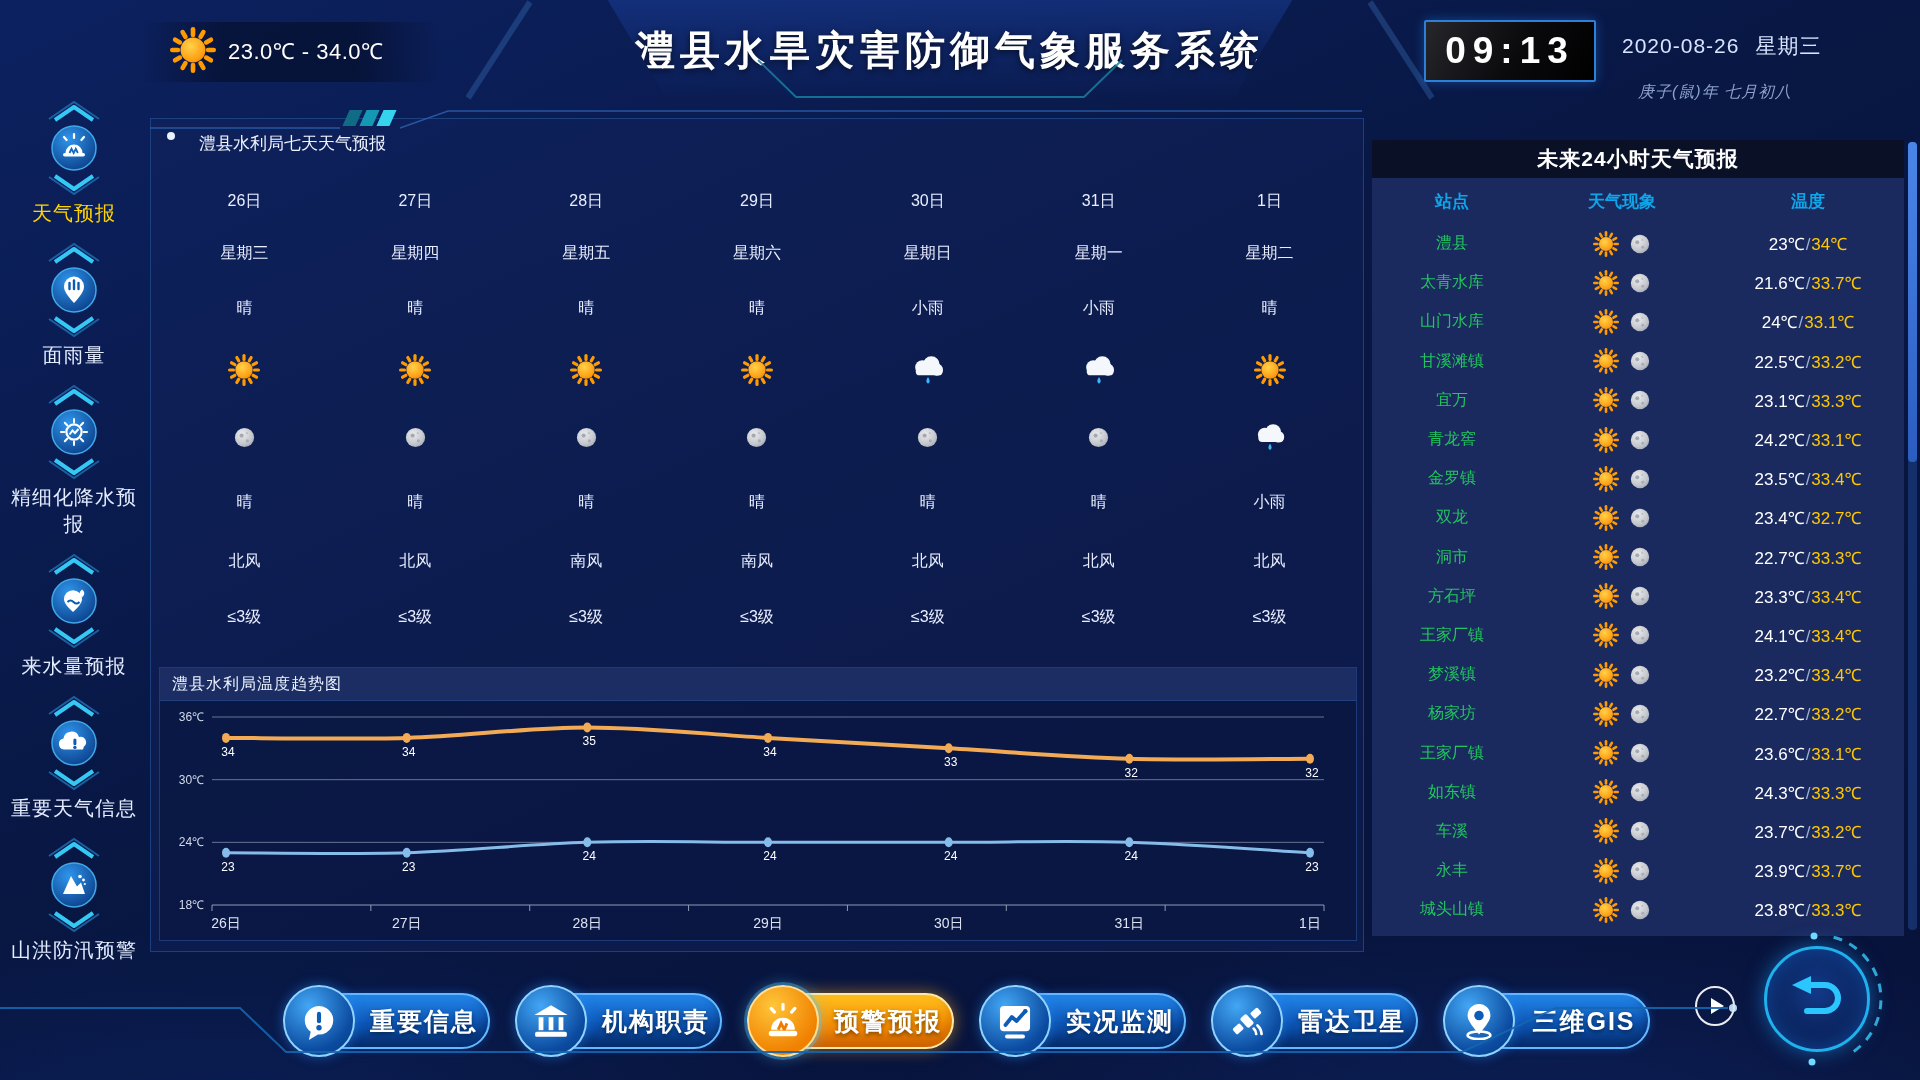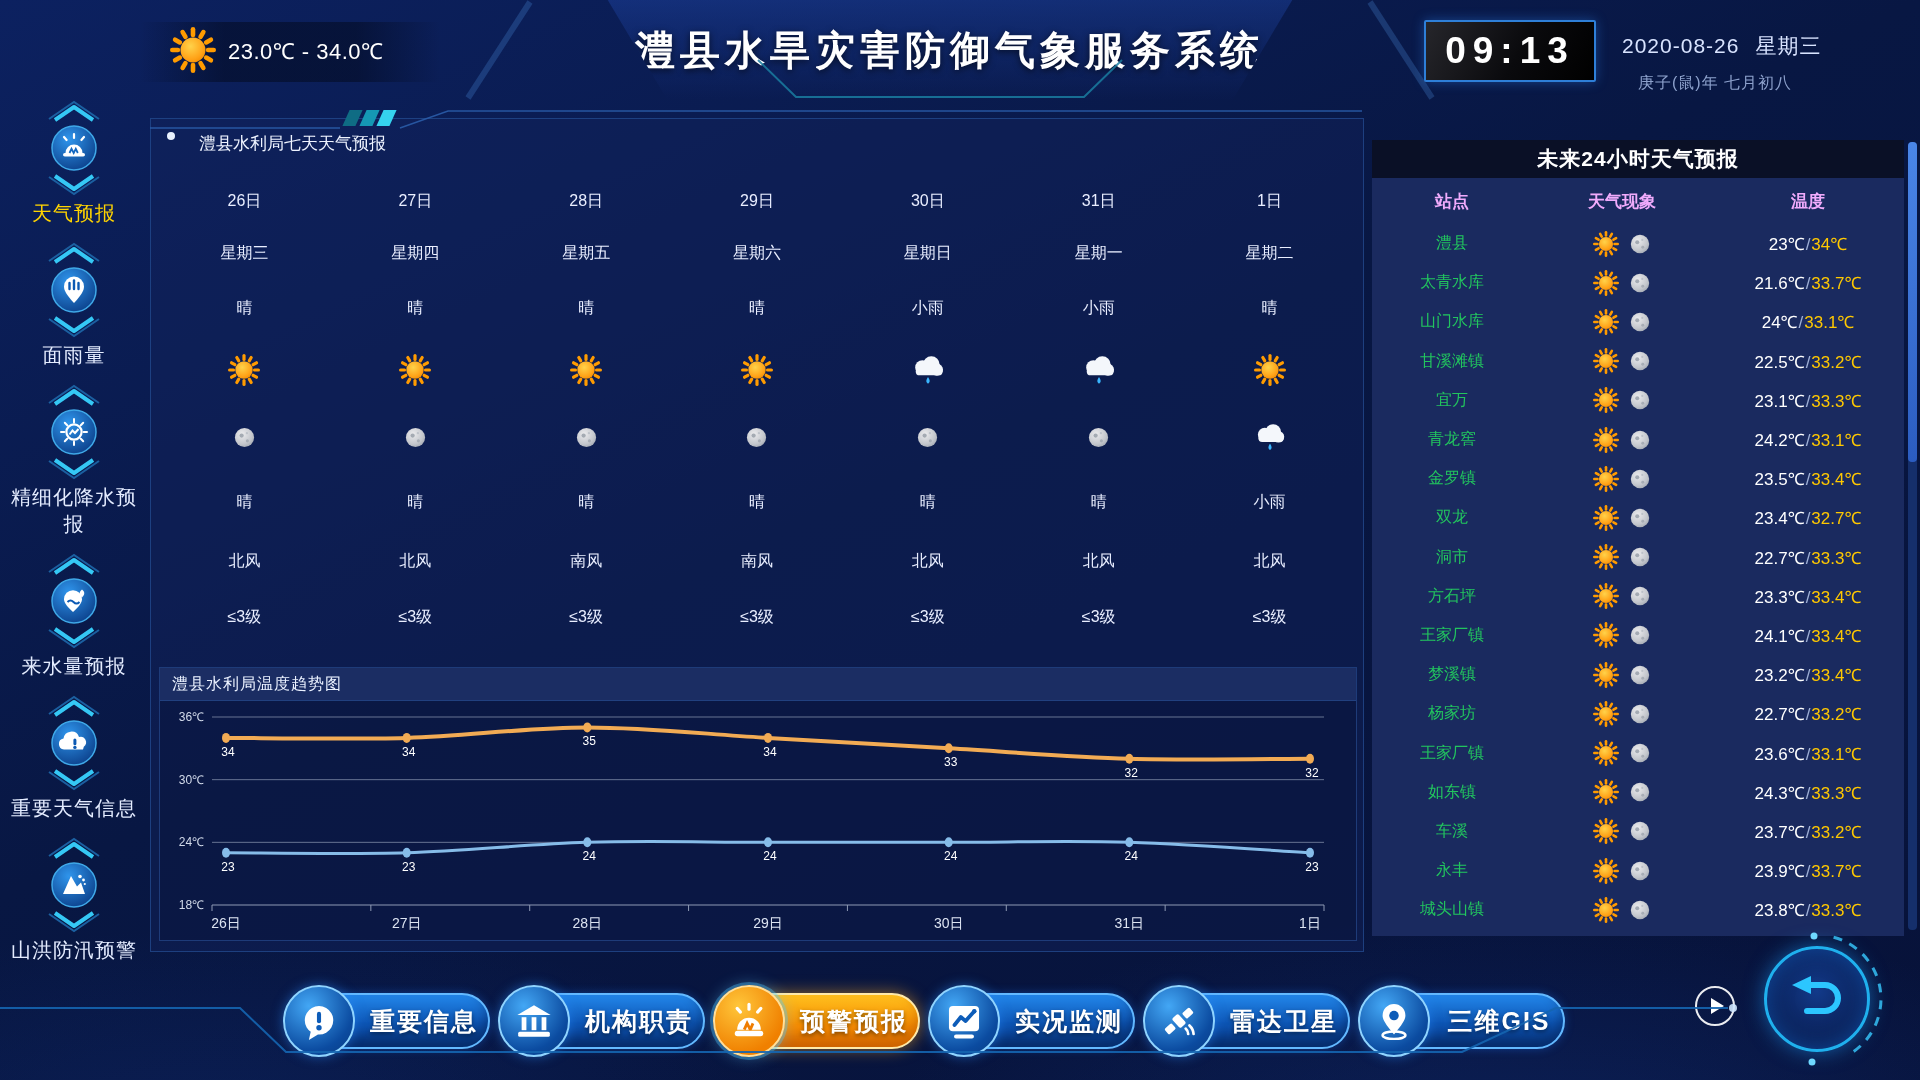--- a/index.html
+++ b/index.html
@@ -19,21 +19,21 @@
     background:linear-gradient(180deg,rgba(34,76,180,.38),rgba(10,25,80,.12));
     clip-path:polygon(7% 0,93% 0,85.5% 100%,14.5% 100%);}
   .title{font-size:40px;font-weight:bold;letter-spacing:5px;text-shadow:0 2px 7px rgba(0,0,0,.65);}
   .clock{position:absolute;left:1424px;top:20px;width:168px;height:58px;border-radius:2px;border:2px solid #2e7fd8;
     background:linear-gradient(118deg,#26262b 0%,#0a0a0d 55%,#000 100%);
     display:flex;align-items:center;justify-content:center;font-size:37px;font-weight:bold;letter-spacing:7px;
     box-shadow:0 0 12px rgba(40,120,220,.45);}
   .date-block{position:absolute;left:1622px;top:32px;width:292px;}
   .date-line{font-size:21px;color:#d9e4ff;letter-spacing:1px;}
   .date-line .wd{margin-left:16px;}
-  .lunar-line{font-size:16px;color:#8da1cc;margin-top:13px;padding-left:16px;letter-spacing:1px;}
+  .lunar-line{font-size:16px;color:#8da1cc;margin-top:22px;padding-left:16px;letter-spacing:1px;font-style:italic;}
   
   .sidebar{position:absolute;left:0;top:98px;width:148px;height:866px;display:flex;flex-direction:column;
     justify-content:space-between;align-items:center;}
   .side-item{display:flex;flex-direction:column;align-items:center;cursor:pointer;}
   .side-item .lbl{margin-top:2px;font-size:20px;color:#e4ecff;text-align:center;width:144px;line-height:27px;letter-spacing:1px;}
   .side-item.active .lbl{color:#ffd400;}
   
   .main-panel{position:absolute;left:150px;top:118px;width:1212px;height:832px;
     background:rgba(18,36,92,.42);border:1px solid rgba(34,72,140,.8);}
   .deco-bars{position:absolute;left:195px;top:-9px;display:flex;gap:4px;}
@@ -53,34 +53,34 @@
   .chart-panel{position:absolute;left:8px;top:548px;width:1196px;height:272px;
     background:rgba(8,18,56,.38);border:1px solid rgba(34,66,130,.85);}
   .chart-head{height:32px;background:#1b2d63;display:flex;align-items:center;padding-left:12px;
     font-size:16px;color:#eaf1ff;border-bottom:1px solid rgba(34,66,130,.9);letter-spacing:1px;}
   
   .right-panel{position:absolute;left:1372px;top:140px;width:532px;height:796px;}
   .rp-head{height:38px;background:#0a1026;display:flex;align-items:center;justify-content:center;
     font-size:21px;font-weight:bold;letter-spacing:1px;}
   .rp-body{position:absolute;top:38px;left:0;right:0;bottom:0;background:#1a2a5f;}
   .rp-cols{display:grid;grid-template-columns:160px 180px 192px;height:46px;align-items:center;justify-items:center;
-    font-size:17px;font-weight:bold;color:#f0abfc;}
+    font-size:17px;font-weight:bold;color:#0ea5e9;}
   .rp-rows{position:absolute;top:46px;left:0;right:0;bottom:2px;overflow:hidden;}
   .rp-row{display:grid;grid-template-columns:160px 180px 192px;height:39.2px;align-items:center;justify-items:center;}
   .rp-row .st{font-size:16px;color:#22c55e;}
   .rp-row .icons{display:flex;align-items:center;gap:10px;}
   .rp-row .tmp{font-size:17px;}
   .rp-row .lo{color:#ffffff;}
   .rp-row .sl{color:#9fb0d6;padding:0 1px;}
   .rp-row .hi{color:#ffc800;}
   .scroll-track{position:absolute;left:1908px;top:142px;width:9px;height:788px;background:#152f6b;border-radius:4px;}
   .scroll-thumb{position:absolute;left:1908px;top:142px;width:9px;height:320px;border-radius:4px;
     background:linear-gradient(180deg,#4a86e8,#2b5cc0);}
   
-  .bottom-nav{position:absolute;left:283px;top:985px;display:flex;gap:8px;text-decoration:underline;}
+  .bottom-nav{position:absolute;left:283px;top:985px;display:flex;gap:25px;text-decoration:underline;}
   .nav-btn{position:relative;width:207px;height:72px;cursor:pointer;}
   .nav-pill{position:absolute;left:30px;top:8px;width:177px;height:56px;border-radius:30px;
     background:linear-gradient(180deg,#2286ea 0%,#0d55b4 55%,#0a3f90 100%);
     border:2px solid #63b9ff;box-sizing:border-box;
     box-shadow:inset 0 -10px 14px rgba(2,20,60,.45),0 0 10px rgba(30,120,255,.35);}
   .nav-orb{position:absolute;left:0;top:0;width:72px;height:72px;border-radius:50%;
     background:radial-gradient(circle at 35% 28%,#43a7f5,#0b4ba0 68%,#083a80 100%);
     border:2px solid #8fd4ff;box-sizing:border-box;display:flex;align-items:center;justify-content:center;
     box-shadow:0 0 12px rgba(40,140,255,.5);}
   .nav-lbl{position:absolute;left:80px;top:8px;width:122px;height:56px;display:flex;align-items:center;justify-content:center;

